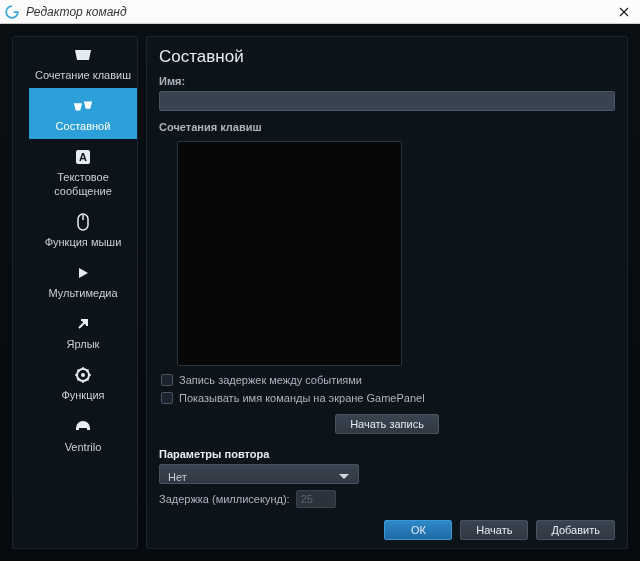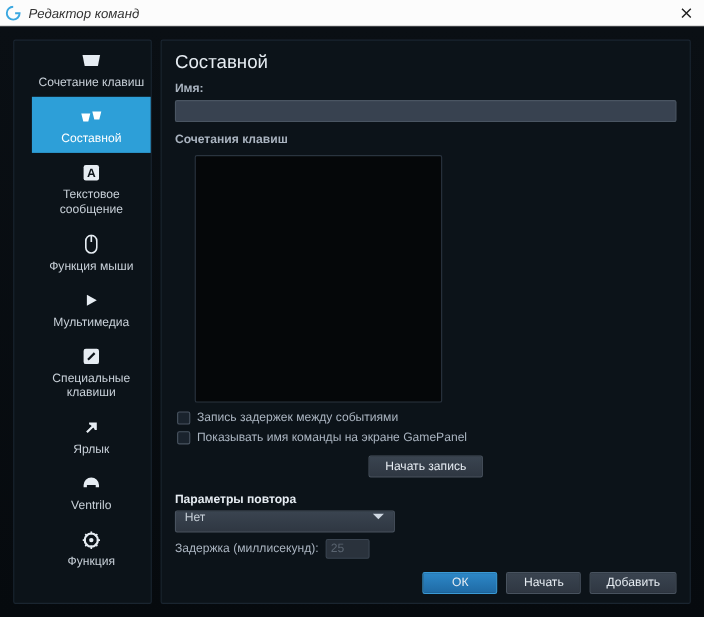--- a/index.html
+++ b/index.html
@@ -127,21 +127,21 @@
     border:1px solid #3a9ad6;
   }
   .btn-row-center { text-align:center; margin:6px 0 14px; }
   .section-label { font-size:11px; color:#e6ecf2; font-weight:bold; margin-bottom:4px; }
   .select {
     width: 200px;
     height: 20px;
     background: linear-gradient(#3a4450,#2f3742);
     border:1px solid #49535f;
     border-radius:2px;
-    display:flex;align-items:flex-start;justify-content:space-between;
+    display:flex;align-items:flex-end;justify-content:space-between;
     padding:0 8px;cursor:pointer;font-size:11px;
     margin-bottom:6px;
   }
   .select .chev { color:#cfd8e2; }
   .delay-row {
     display:flex;align-items:center;gap:6px;font-size:11px;color:#aab4c0;
   }
   .delay-input {
     width:40px;height:18px;background:#2a323c;border:1px solid #3a4450;
     color:#5a6470;text-align:left;padding:0 4px;font-size:11px;border-radius:2px;
@@ -213,57 +213,48 @@
 
     <div class="side-item">
       <span class="icon">
         <svg width="14" height="14" viewBox="0 0 14 14">
             <path fill="currentColor" d="M3 2l9 5-9 5z"></path>
           </svg>
       </span>
       <span class="label">Мультимедиа</span>
     </div>
 
-    <div class="side-item">
-      <span class="icon">
-        <svg width="16" height="16" viewBox="0 0 16 16">
-            <rect x="1" y="1" width="14" height="14" rx="2" fill="currentColor"></rect>
-            <path d="M5 11l6-6" stroke="#0c1319" stroke-width="2"></path>
-          </svg>
-      </span>
-      <span class="label">Специальные клавиши</span>
-    </div>
 
     <div class="side-item">
       <span class="icon">
         <svg width="14" height="14" viewBox="0 0 14 14">
             <path fill="currentColor" d="M3 11l6-6M5 3h6v6" stroke="currentColor" stroke-width="2"></path>
           </svg>
       </span>
       <span class="label">Ярлык</span>
-    </div>
-
-    <div class="side-item">
-      <span class="icon">
-        <svg width="18" height="14" viewBox="0 0 18 14">
-            <path fill="currentColor" d="M2 8a7 7 0 0 1 14 0v2h-3V8H5v2H2z"></path>
-          </svg>
-      </span>
-      <span class="label">Ventrilo</span>
     </div>
 
     <div class="side-item">
       <span class="icon">
         <svg width="16" height="16" viewBox="0 0 16 16">
             <circle cx="8" cy="8" r="6" fill="none" stroke="currentColor" stroke-width="2"></circle>
             <circle cx="8" cy="8" r="2" fill="currentColor"></circle>
             <path d="M8 0v3M8 13v3M0 8h3M13 8h3M2.5 2.5l2 2M11.5 11.5l2 2M2.5 13.5l2-2M11.5 4.5l2-2" stroke="currentColor" stroke-width="1.5"></path>
           </svg>
       </span>
       <span class="label">Функция</span>
+    </div>
+
+    <div class="side-item">
+      <span class="icon">
+        <svg width="18" height="14" viewBox="0 0 18 14">
+            <path fill="currentColor" d="M2 8a7 7 0 0 1 14 0v2h-3V8H5v2H2z"></path>
+          </svg>
+      </span>
+      <span class="label">Ventrilo</span>
     </div>
 
   </div>
 
   <div class="main">
     <h1>Составной</h1>
 
     <div class="field-row">
       <div class="field-label">Имя:</div>
       <input class="text-input" value="" style="">

